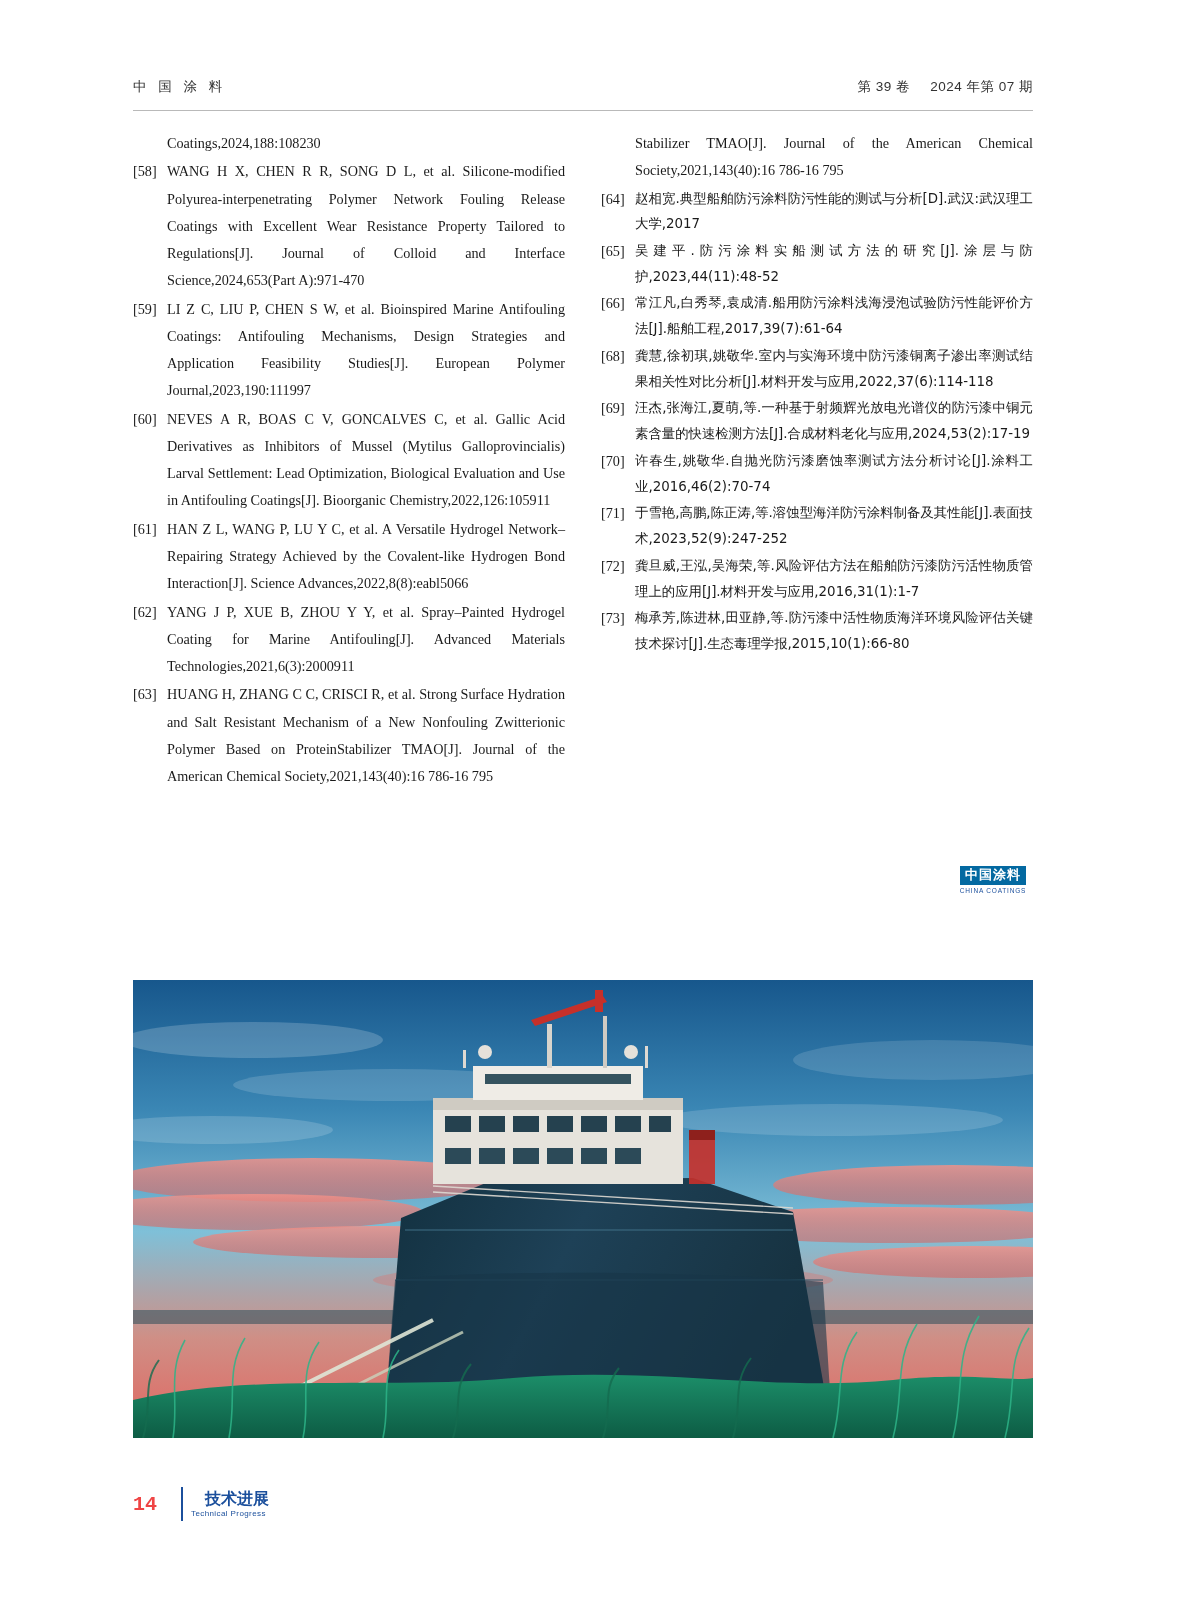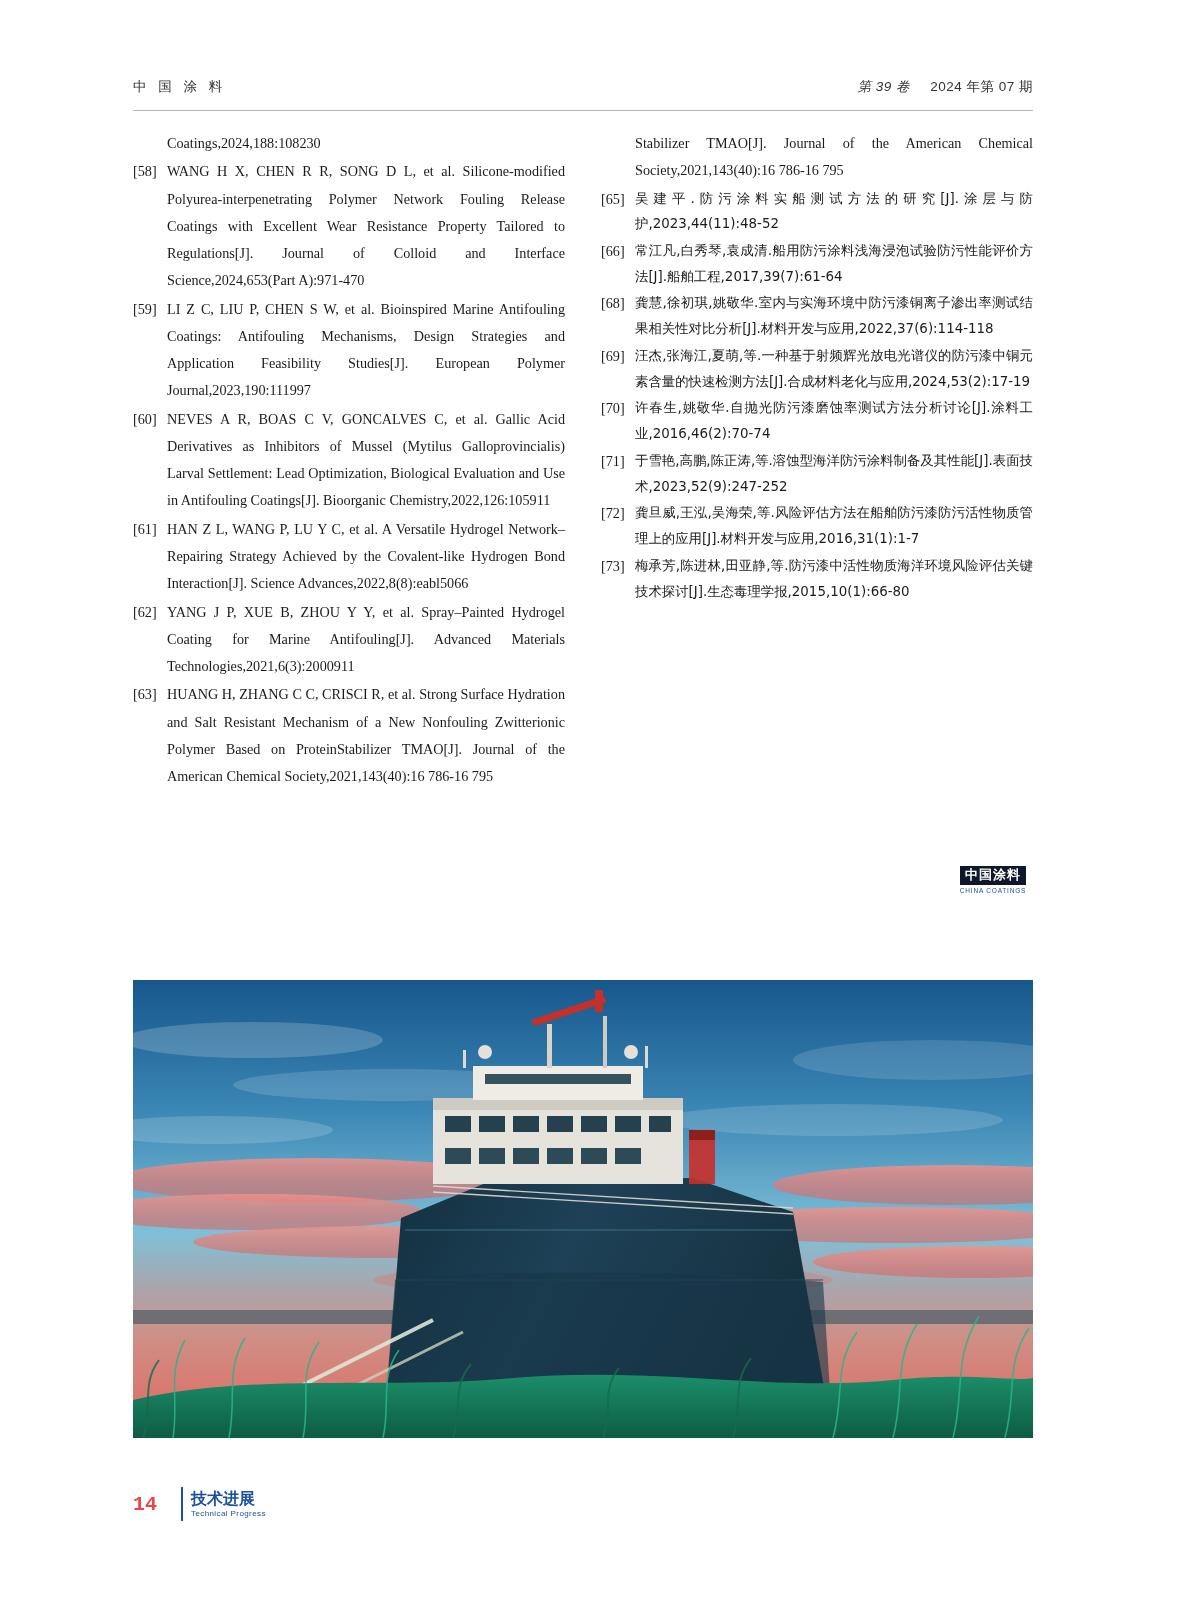--- a/index.html
+++ b/index.html
@@ -40,21 +40,21 @@
     font-size: 13.5px;
     letter-spacing: 4px;
     color: #333;
   }
   .header-right {
     font-family: "Liberation Sans", sans-serif;
     font-size: 13.5px;
     color: #333;
     letter-spacing: 0.5px;
   }
-  .header-right .vol { margin-right: 16px; font-style: italic; }
+  .header-right .vol { margin-right: 16px; }
 
   
   .columns {
     position: absolute;
     left: 133px;
     top: 130px;
     width: 900px;
     display: flex;
     justify-content: space-between;
   }
@@ -87,21 +87,21 @@
     top: 735px;
     width: 80px;
     text-align: center;
     line-height: 1.1;
   }
   .logo .cn-name {
     font-family: "DejaVu Sans", sans-serif;
     font-size: 13px;
     font-weight: bold;
     color: #ffffff;
-    background: #0f172a;
+    background: #0369a1;
     padding: 2px 5px 3px 5px;
     display: inline-block;
     letter-spacing: 1px;
     position: relative;
   }
   .logo .en-name {
     font-family: "Liberation Sans", sans-serif;
     font-size: 6.5px;
     color: #1b4f9c;
     letter-spacing: 0.8px;
@@ -140,20 +140,21 @@
     height: 34px;
     background: #1b4f9c;
     margin-right: 8px;
   }
   .footer .ftitle {
     font-family: "DejaVu Sans", sans-serif;
     font-size: 16px;
     font-weight: bold;
     color: #1b4f9c;
     line-height: 1.15;
+    margin-left: 14px;
   }
   .footer .fsub {
     font-family: "Liberation Sans", sans-serif;
     font-size: 8px;
     color: #1b4f9c;
     letter-spacing: 0.4px;
   }
 </style>
 </head>
 <body>
@@ -198,20 +199,24 @@
       <div class="ref">
         <div class="num">[63]</div>
         <div class="body">HUANG H, ZHANG C C, CRISCI R, et al. Strong Surface Hydration and Salt Resistant Mechanism of a New Nonfouling Zwitterionic Polymer Based on ProteinStabilizer TMAO[J]. Journal of the American Chemical Society,2021,143(40):16 786-16 795</div>
       </div>
     </div>
 
     <div class="col">
       <div class="ref">
         <div class="num"></div>
         <div class="body">Stabilizer TMAO[J]. Journal of the American Chemical Society,2021,143(40):16 786-16 795</div>
+      </div>
+      <div class="ref">
+        <div class="num">[64]</div>
+        <div class="body cn">赵相宽.典型船舶防污涂料防污性能的测试与分析[D].武汉:武汉理工大学,2017</div>
       </div>
       <div class="ref">
         <div class="num">[65]</div>
         <div class="body cn">吴建平.防污涂料实船测试方法的研究[J].涂层与防护,2023,44(11):48-52</div>
       </div>
       <div class="ref">
         <div class="num">[66]</div>
         <div class="body cn">常江凡,白秀琴,袁成清.船用防污涂料浅海浸泡试验防污性能评价方法[J].船舶工程,2017,39(7):61-64</div>
       </div>
       <div class="ref">

